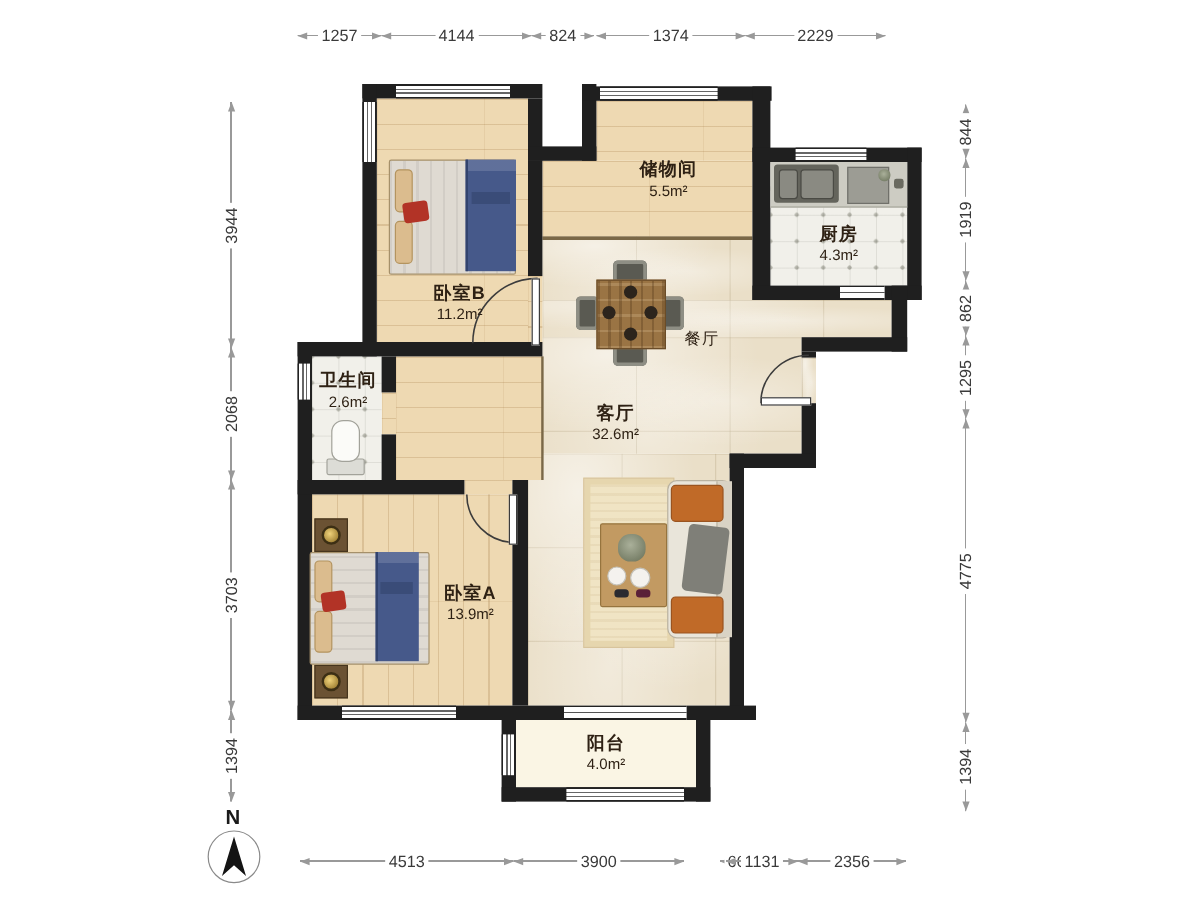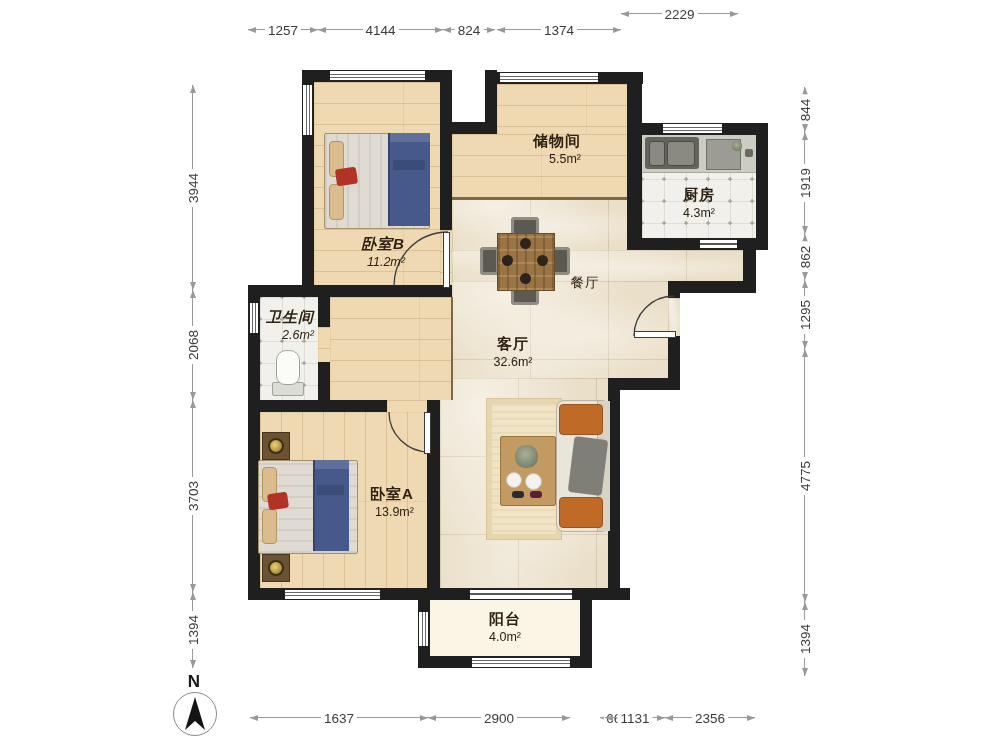--- a/index.html
+++ b/index.html
@@ -28,21 +28,21 @@
     linear-gradient(rgba(60,60,50,.10) 1px, transparent 1px),
     linear-gradient(90deg, rgba(60,60,50,.10) 1px, transparent 1px),
     radial-gradient(circle,#b6b6ac 1.5px,transparent 2px);
     background-size:22px 22px,22px 22px,22px 22px;background-position:0 0,0 0,11px 11px;}
   .balcony-floor{position:absolute;background:#faf5e4;}
   .tline{position:absolute;background:#7a6847;}
 
   
   .room-label{position:absolute;transform:translate(-50%,0);text-align:center;color:#2e2114;white-space:nowrap;}
   .room-label .rname{font-size:15px;font-weight:600;letter-spacing:1px;}
-  .room-label .rarea{font-size:12.5px;margin-top:1px;text-align:right;}
+  .room-label .rarea{font-size:12.5px;margin-top:1px;}
   .room-label.small .rname{font-size:13.5px;font-weight:500;}
 
   
   .dim{position:absolute;color:#3a3a3a;font-size:13.5px;}
   .dim-h{height:16px;background:linear-gradient(to bottom,transparent 7px,#999 7px 8px,transparent 8px);}
   .dim-h::before{content:'';position:absolute;left:0;top:4.5px;border-top:3.5px solid transparent;border-bottom:3.5px solid transparent;border-right:8px solid #999;}
   .dim-h::after{content:'';position:absolute;right:0;top:4.5px;border-top:3.5px solid transparent;border-bottom:3.5px solid transparent;border-left:8px solid #999;}
   .dim-h .dlabel{position:absolute;left:50%;top:50%;transform:translate(-50%,-50%);background:#fff;padding:0 3px;}
   .dim-v{width:16px;background:linear-gradient(to right,transparent 7px,#999 7px 8px,transparent 8px);}
   .dim-v::before{content:'';position:absolute;top:0;left:4.5px;border-left:3.5px solid transparent;border-right:3.5px solid transparent;border-bottom:8px solid #999;}
@@ -207,33 +207,33 @@
 
   <svg width="1000" height="750" style="position:absolute;left:0;top:0;pointer-events:none;" viewBox="0 0 1000 750">
     <path d="M 394 286 A 54 54 0 0 1 448 232" fill="none" stroke="#3c3c3c" stroke-width="1.3"></path>
     <path d="M 389 412 A 40 40 0 0 0 429 452" fill="none" stroke="#3c3c3c" stroke-width="1.3"></path>
     <path d="M 674 296 A 40 40 0 0 0 634 336" fill="none" stroke="#3c3c3c" stroke-width="1.3"></path>
   </svg>
   <div class="leaf" style="left:443px;top:232px;width:5px;height:54px;"></div>
   <div class="leaf" style="left:424px;top:412px;width:5px;height:40px;"></div>
   <div class="leaf" style="left:634px;top:331px;width:40px;height:5px;"></div>
 
-  <div class="room-label" style="left:383px;top:235px;font-style:italic;">
+  <div class="room-label" style="left:383px;top:235px;">
     <div class="rname">卧室B</div>
     <div class="rarea">11.2m²</div>
   </div>
   <div class="room-label" style="left:557px;top:132px;">
     <div class="rname">储物间</div>
     <div class="rarea">5.5m²</div>
   </div>
   <div class="room-label" style="left:699px;top:186px;">
     <div class="rname">厨房</div>
     <div class="rarea">4.3m²</div>
   </div>
-  <div class="room-label" style="left:290px;top:308px;font-style:italic;">
+  <div class="room-label" style="left:290px;top:308px;">
     <div class="rname">卫生间</div>
     <div class="rarea">2.6m²</div>
   </div>
   <div class="room-label" style="left:513px;top:335px;">
     <div class="rname">客厅</div>
     <div class="rarea">32.6m²</div>
   </div>
   <div class="room-label small" style="left:585px;top:274px;">
     <div class="rname">餐厅</div>
   </div>
@@ -251,29 +251,29 @@
     </div>
   <div class="dim dim-h" style="left:318px;top:22px;width:125px;">
       <span class="dlabel">4144</span>
     </div>
   <div class="dim dim-h" style="left:443px;top:22px;width:52px;">
       <span class="dlabel">824</span>
     </div>
   <div class="dim dim-h" style="left:497px;top:22px;width:124px;">
       <span class="dlabel">1374</span>
     </div>
-  <div class="dim dim-h" style="left:621px;top:6px;width:117px;">
+  <div class="dim dim-h" style="left:621px;top:22px;width:117px;">
       <span class="dlabel">2229</span>
     </div>
 
   <div class="dim dim-h" style="left:250px;top:710px;width:178px;">
-      <span class="dlabel">1637</span>
+      <span class="dlabel">4513</span>
     </div>
   <div class="dim dim-h" style="left:428px;top:710px;width:142px;">
-      <span class="dlabel">2900</span>
+      <span class="dlabel">3900</span>
     </div>
   <div class="dim dim-h" style="left:556px;top:710px;width:35px;margin-left:44px;">
       <span class="dlabel">664</span>
     </div>
   <div class="dim dim-h" style="left:605px;top:710px;width:60px;text-align:right;">
       <span class="dlabel">1131</span>
     </div>
   <div class="dim dim-h" style="left:665px;top:710px;width:90px;">
       <span class="dlabel">2356</span>
     </div>

